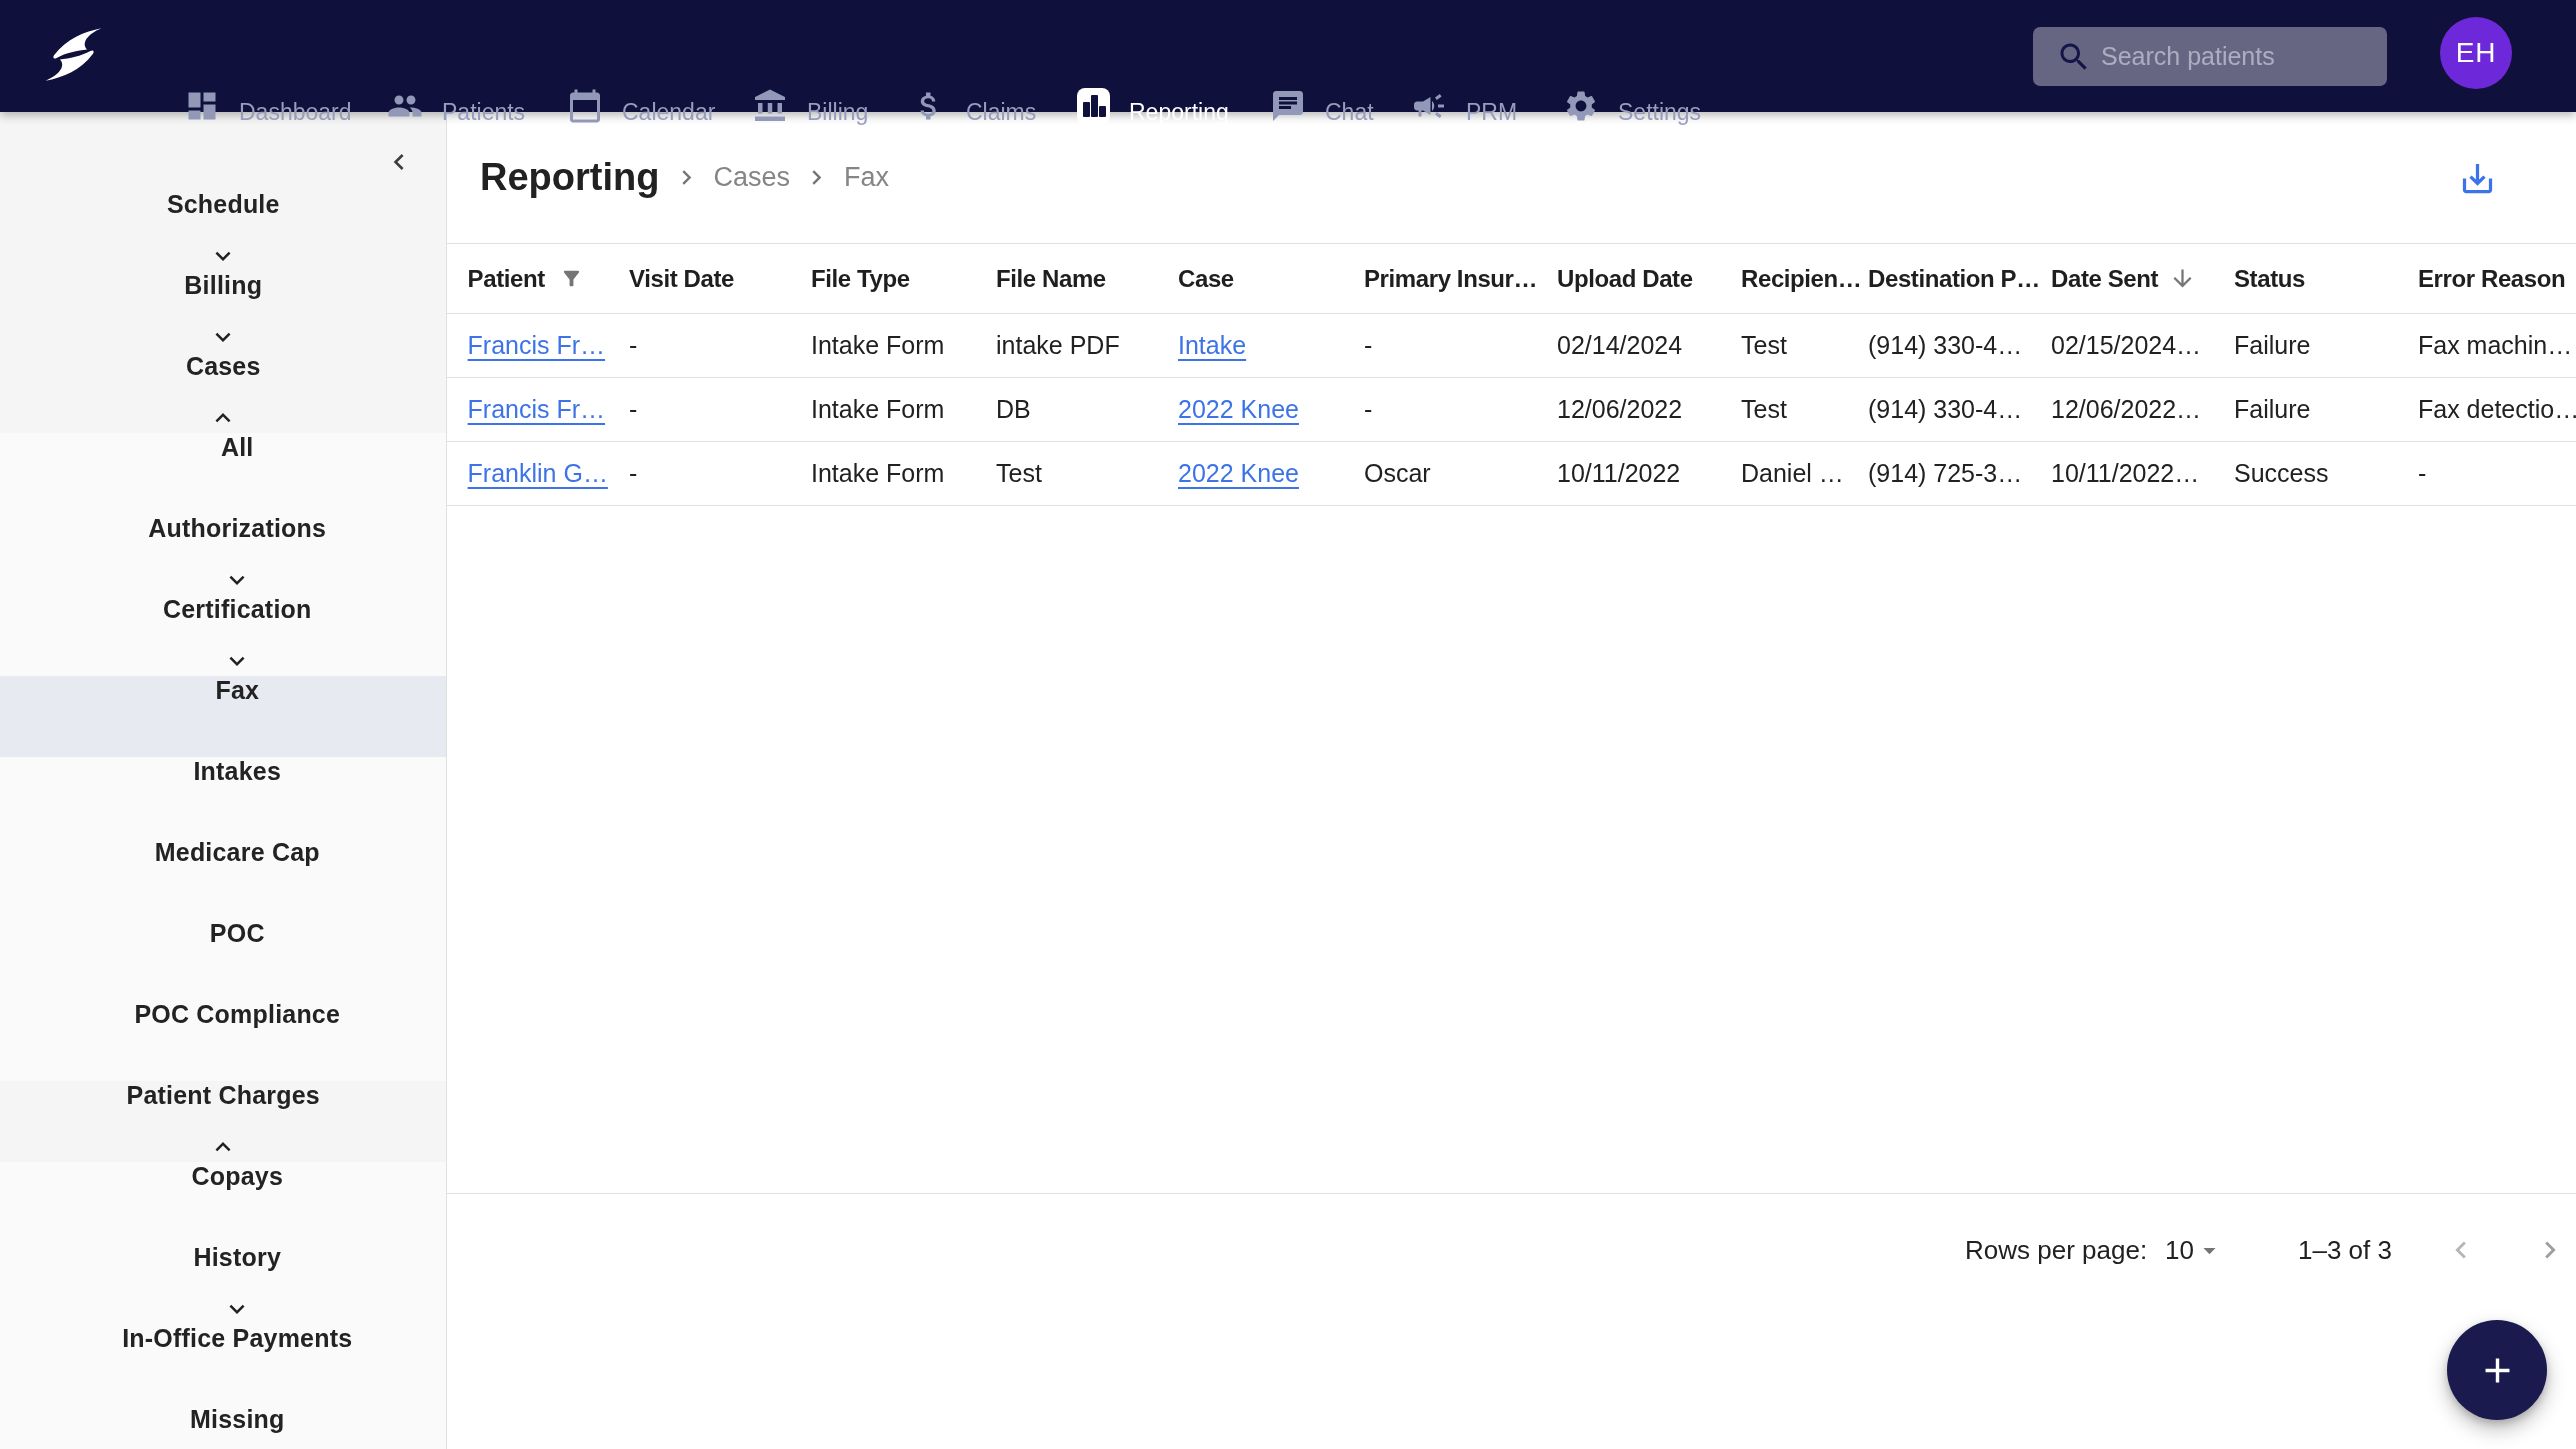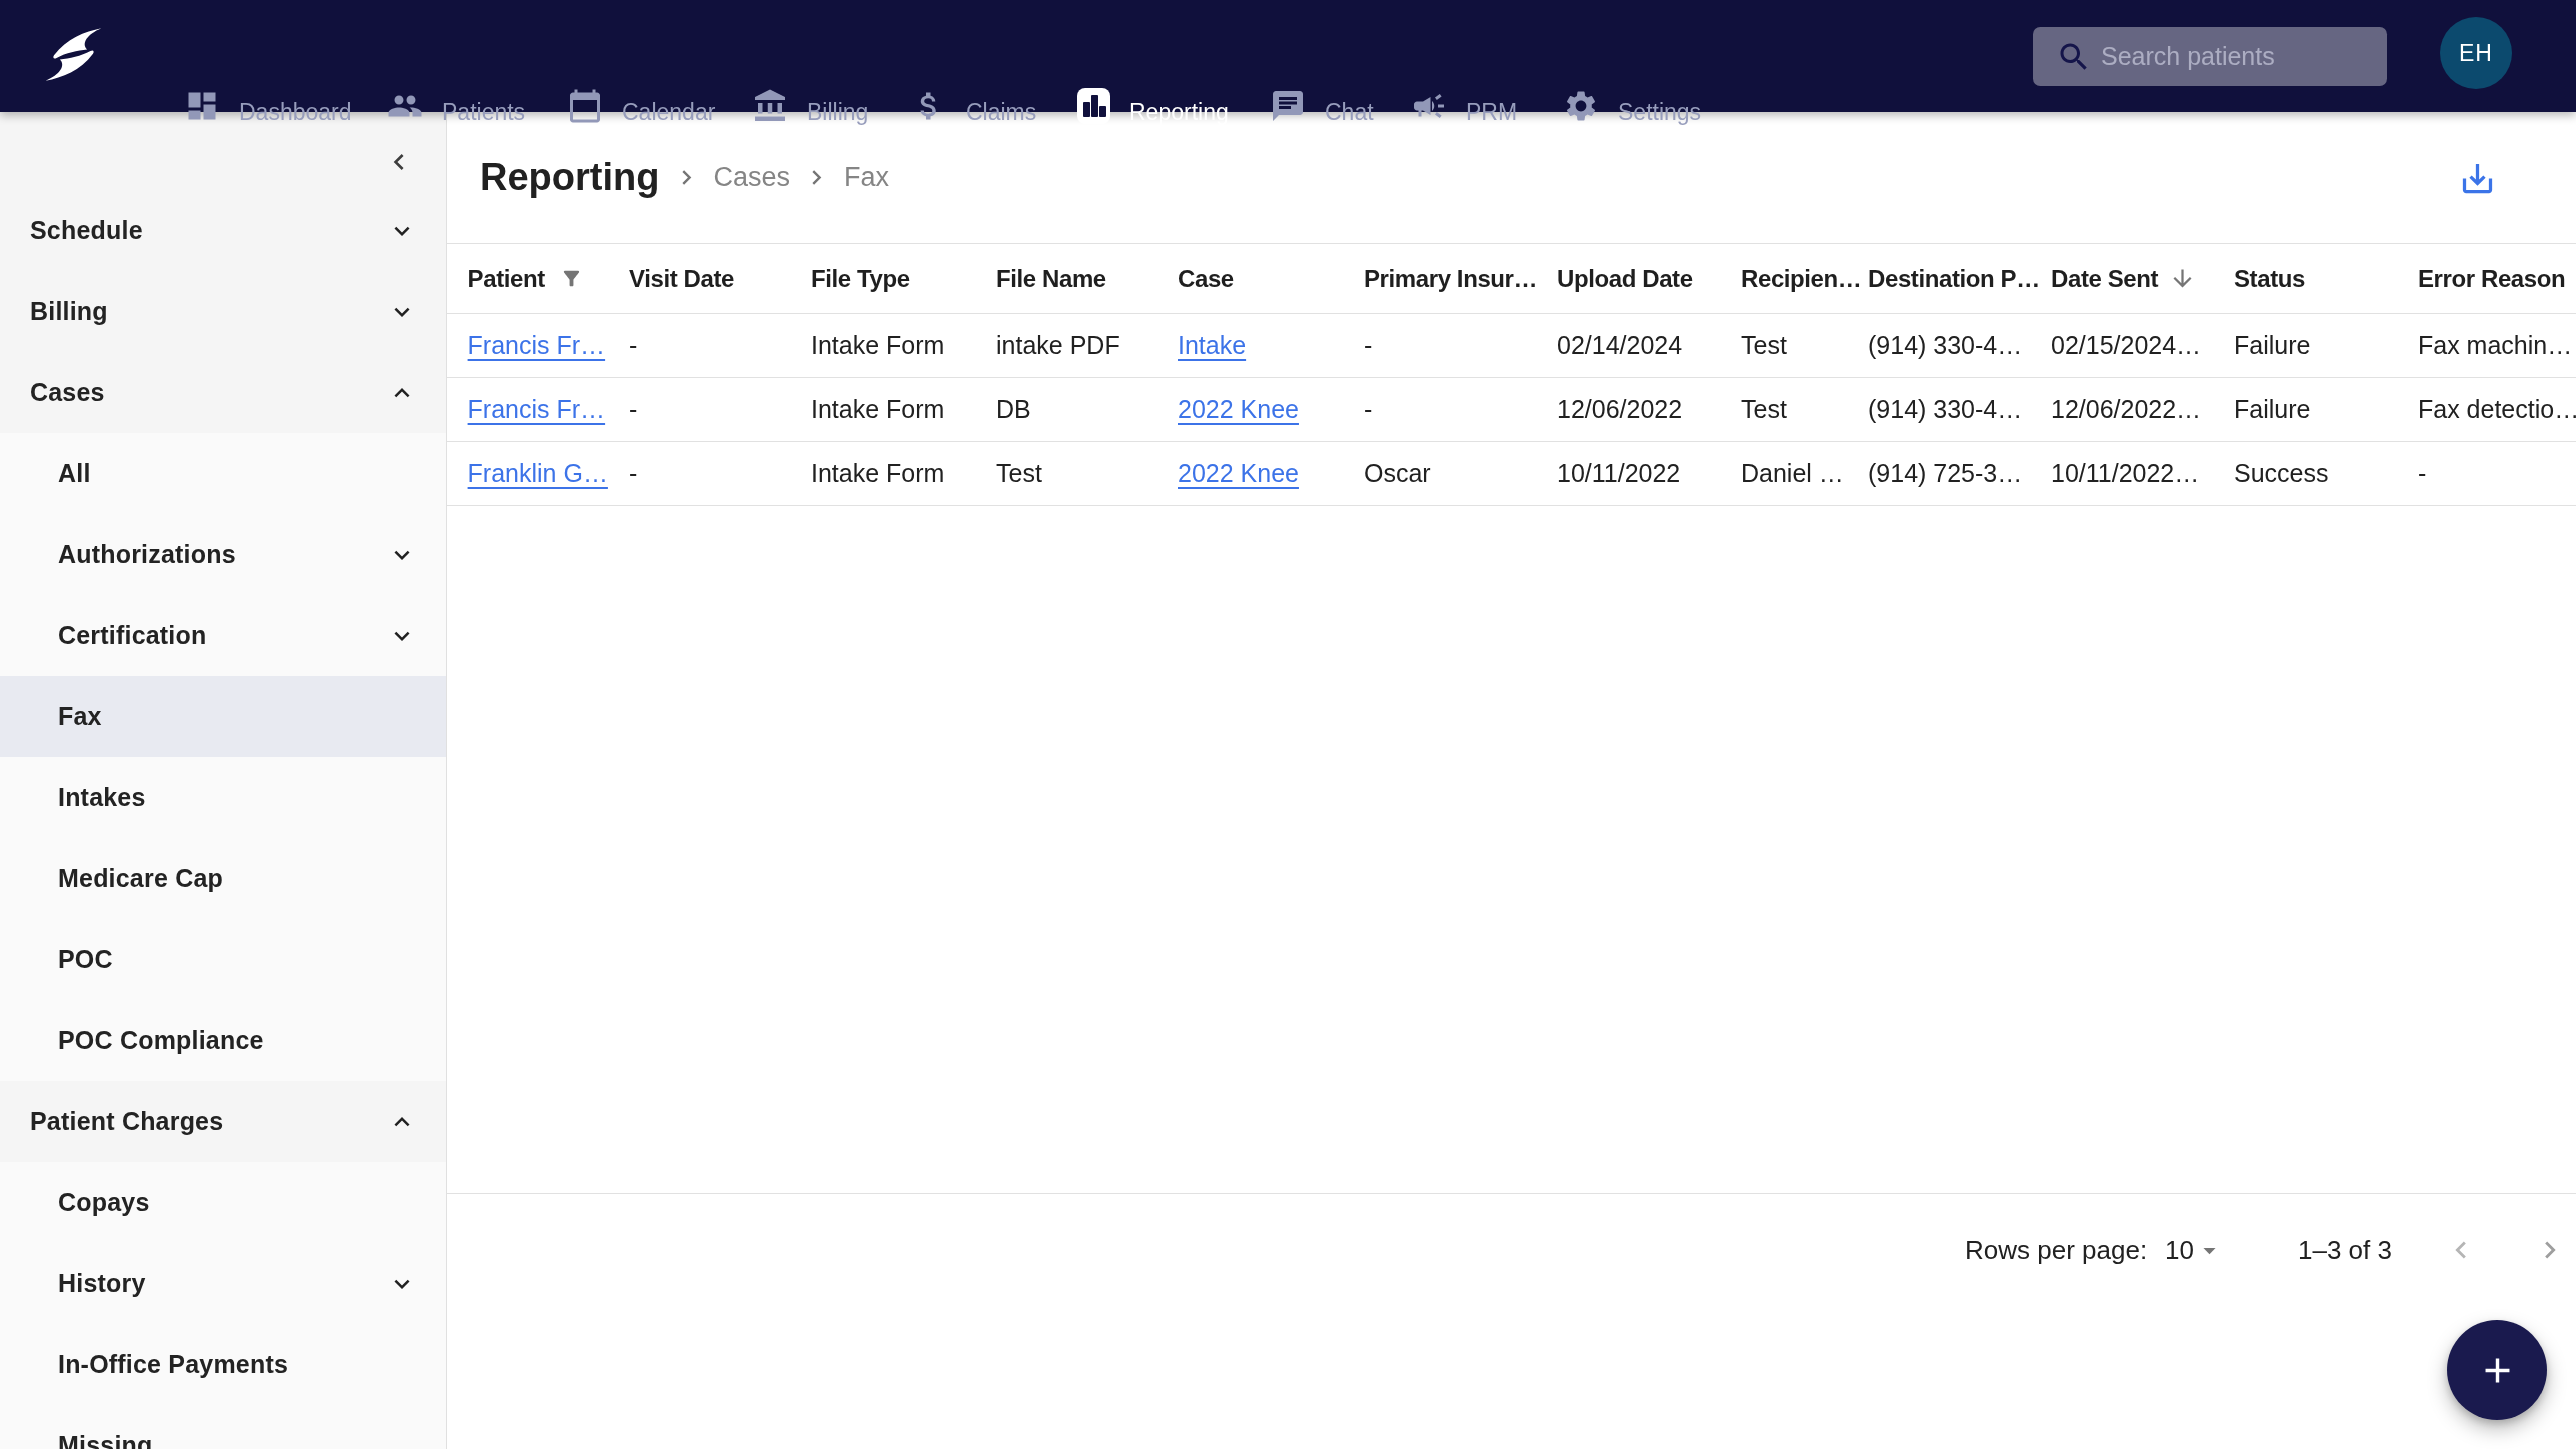--- a/index.html
+++ b/index.html
@@ -20,32 +20,32 @@
   .bar.b1 { left:6.3px;  top:14.3px; height:14.3px; }
   .bar.b2 { left:14.3px; top:7.2px;  height:21.5px; }
   .bar.b3 { left:22.4px; top:18px; height:10.7px; }
   .search-box { position:absolute; left:2033px; top:27px; width:354px; height:59px;
     background:rgba(255,255,255,0.36); border-radius:7.2px; display:flex; align-items:center; }
   .search-box svg { width:36px; height:36px; margin-left:23px; fill:#15154a; flex:0 0 auto; }
   .search-input { background:transparent; border:none; outline:none; margin-left:9px; width:259px;
     font-size:25px; color:#ffffff; font-family:"Liberation Sans", sans-serif; }
   .search-input::placeholder { color:rgba(230,232,248,0.55); opacity:1; }
   .avatar { position:absolute; left:2440px; top:17px; width:72px; height:72px; border-radius:50%;
-    background:#0c4a6e; color:#ffffff; font-size:23px; display:flex; align-items:center;
+    background:#6d28d9; color:#ffffff; font-size:28px; display:flex; align-items:center;
     justify-content:center; letter-spacing:0.9px; cursor:pointer;text-align:center; }
 
   
   .sidebar { position:fixed; left:0; top:112px; width:447px; height:1337px; background:#f5f5f5;
     border-right:1.8px solid #e0e0e0; z-index:10; }
   .side-head { height:78px; position:relative; }
   .collapse-btn { position:absolute; left:379px; top:30px; width:39px; height:39px; cursor:pointer;
     display:flex; align-items:center; justify-content:center; }
   .collapse-btn svg { width:32px; height:32px; fill:#3d3d3d; }
   .side-item { height:81px; display:flex; align-items:center; justify-content:space-between;
-    padding:0 29.5px 0 30px; cursor:pointer; }
+    padding:0 29.5px 0 30px; cursor:pointer;flex-direction:column; }
   .side-item .stext { font-size:25px; font-weight:bold; color:#232323; letter-spacing:0.2px; }
   .side-item svg { width:30px; height:30px; fill:#212121; flex:0 0 auto; }
   .side-sublist { background:#fafafa; }
   .side-sub { padding-left:58px; }
   .side-sub.selected { background:#e8eaf1; }
 
   
   .main { position:fixed; left:447px; top:112px; width:2129px; height:1337px; background:#ffffff; }
   .crumb-row { height:131px; display:flex; align-items:center; padding-left:33px; position:relative; }
   .page-title { font-size:38px; font-weight:bold; color:#212121; }

